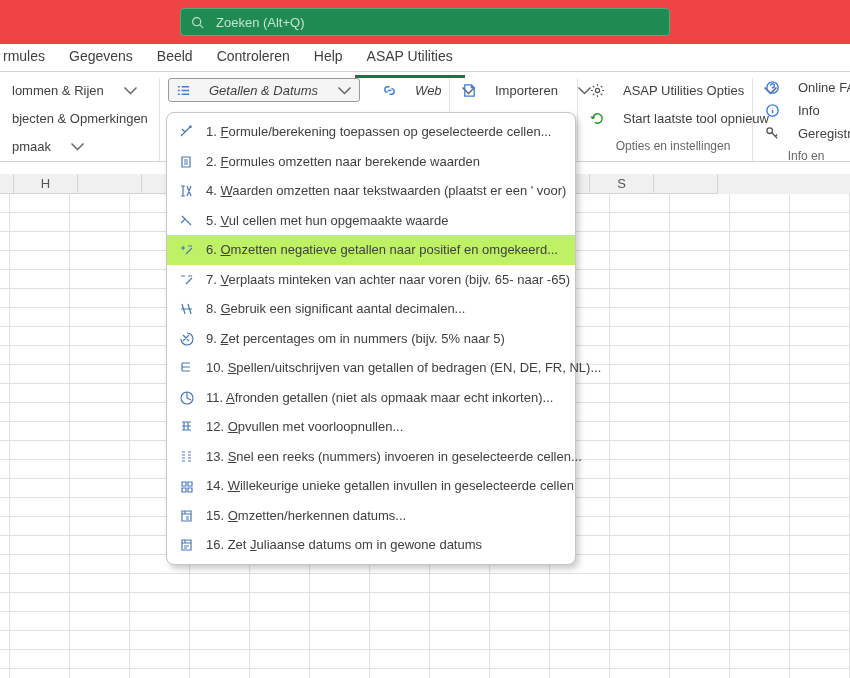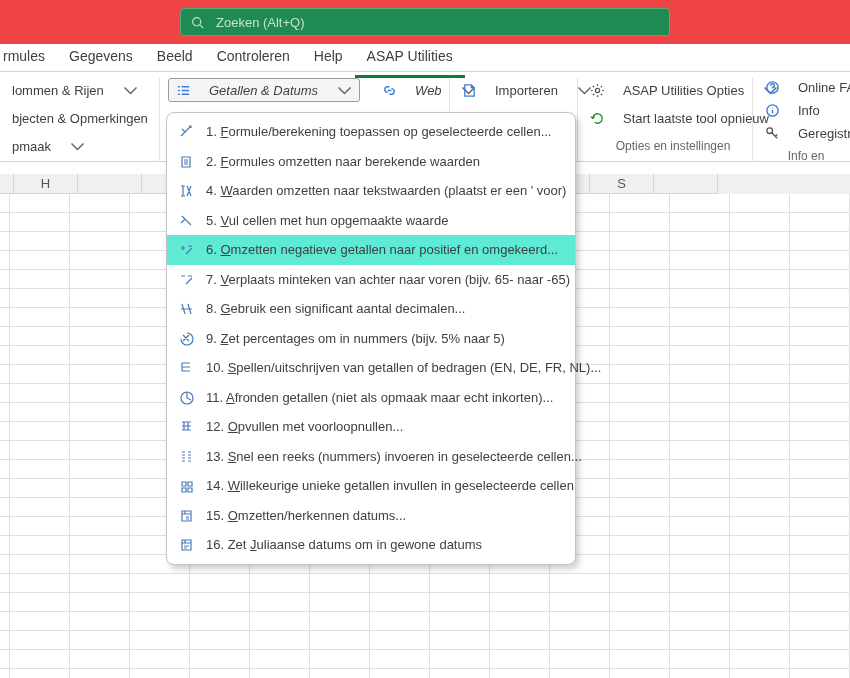--- a/index.html
+++ b/index.html
@@ -22,21 +22,21 @@
 .chevron { width: 8px; height: 8px; margin-left: 1px; }
 
 .dropdown-btn.open { border: 1px solid #9b9b9b; background: #f5f5f5; border-radius: 3px; padding: 2px 7px; }
 
 .dropdown-menu {
   position: absolute; left: 166px; top: 112px; width: 410px;
   background: #fff; border: 1px solid #c6c6c6; box-shadow: 3px 4px 6px rgba(0,0,0,.20);
   border-radius: 8px; padding: 4px 0; z-index: 100;
 }
 .menu-item { display: flex; align-items: center; gap: 11px; padding: 0 11px; height: 29.5px; cursor: pointer; font-size: 13px; }
-.menu-item:hover, .menu-item.hover { background: #5eead4; }
+.menu-item:hover, .menu-item.hover { background: #bef264; }
 .menu-item .mi-icon { width: 17px; height: 17px; flex-shrink: 0; display: flex; align-items: center; justify-content: center; }
 .menu-item .mi-text { white-space: nowrap; }
 .menu-item .ul { text-decoration: underline; }
 
 .grid { position: absolute; left: -50px; top: 174px; right: 0; bottom: 0; }
 .col-headers { height: 20px; display: flex; background: #f0f0f0; }
 .col-header { width: 64px; border-right: 1px solid #d4d4d4; border-bottom: 1px solid #d4d4d4; display:flex; align-items:center; justify-content:center; font-size: 13px; color: #555; background:#f0f0f0; }
 .rows { }
 .row { height: 19px; display: flex; }
 .cell { width: 64px; border-right: 1px solid #e0e0e0; border-bottom: 1px solid #e0e0e0; }

